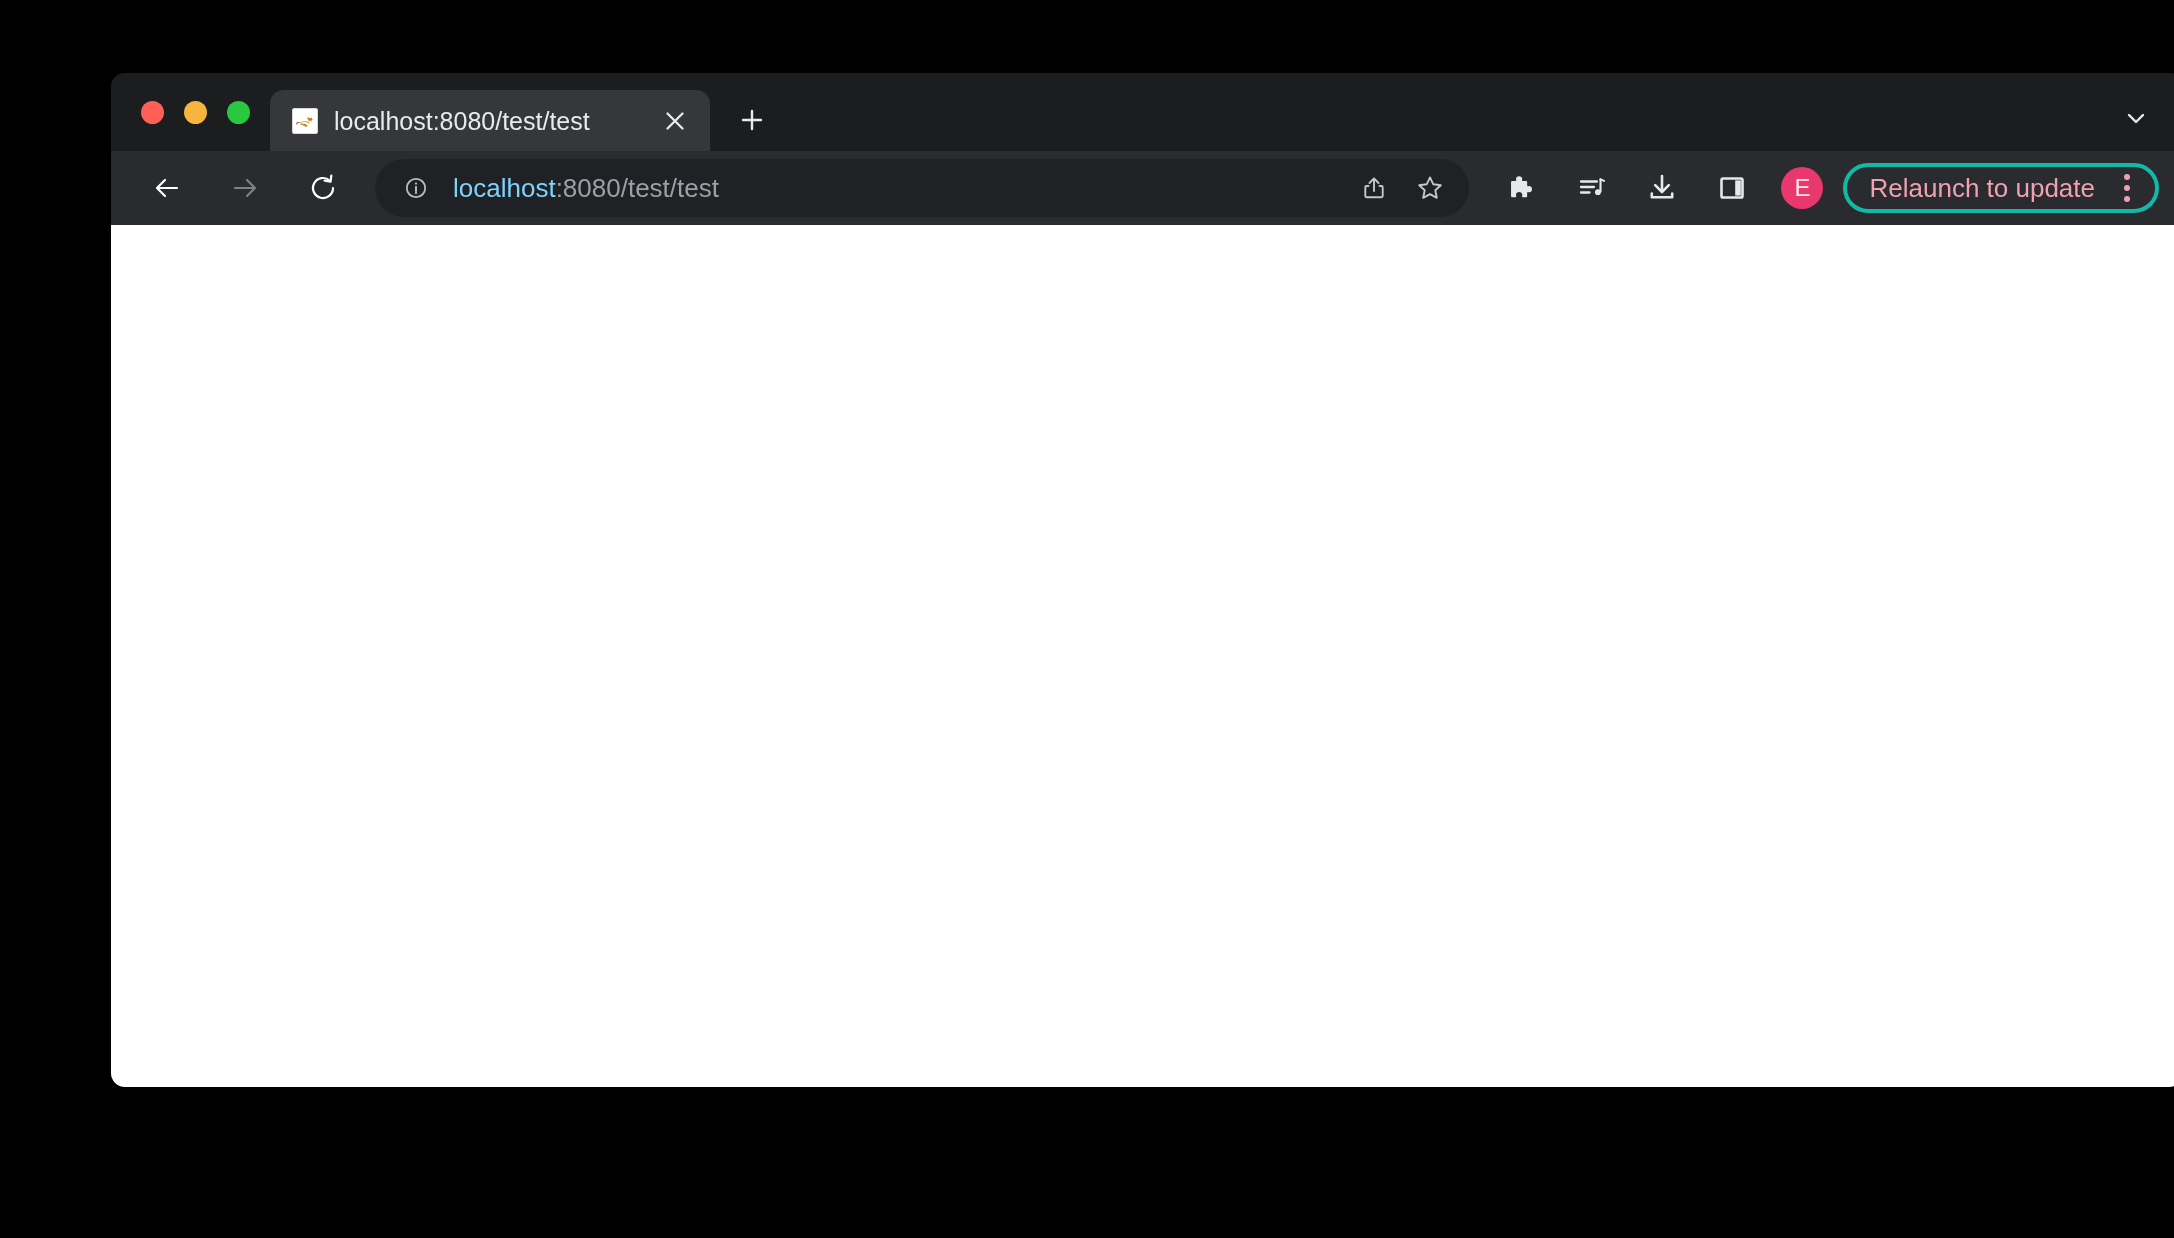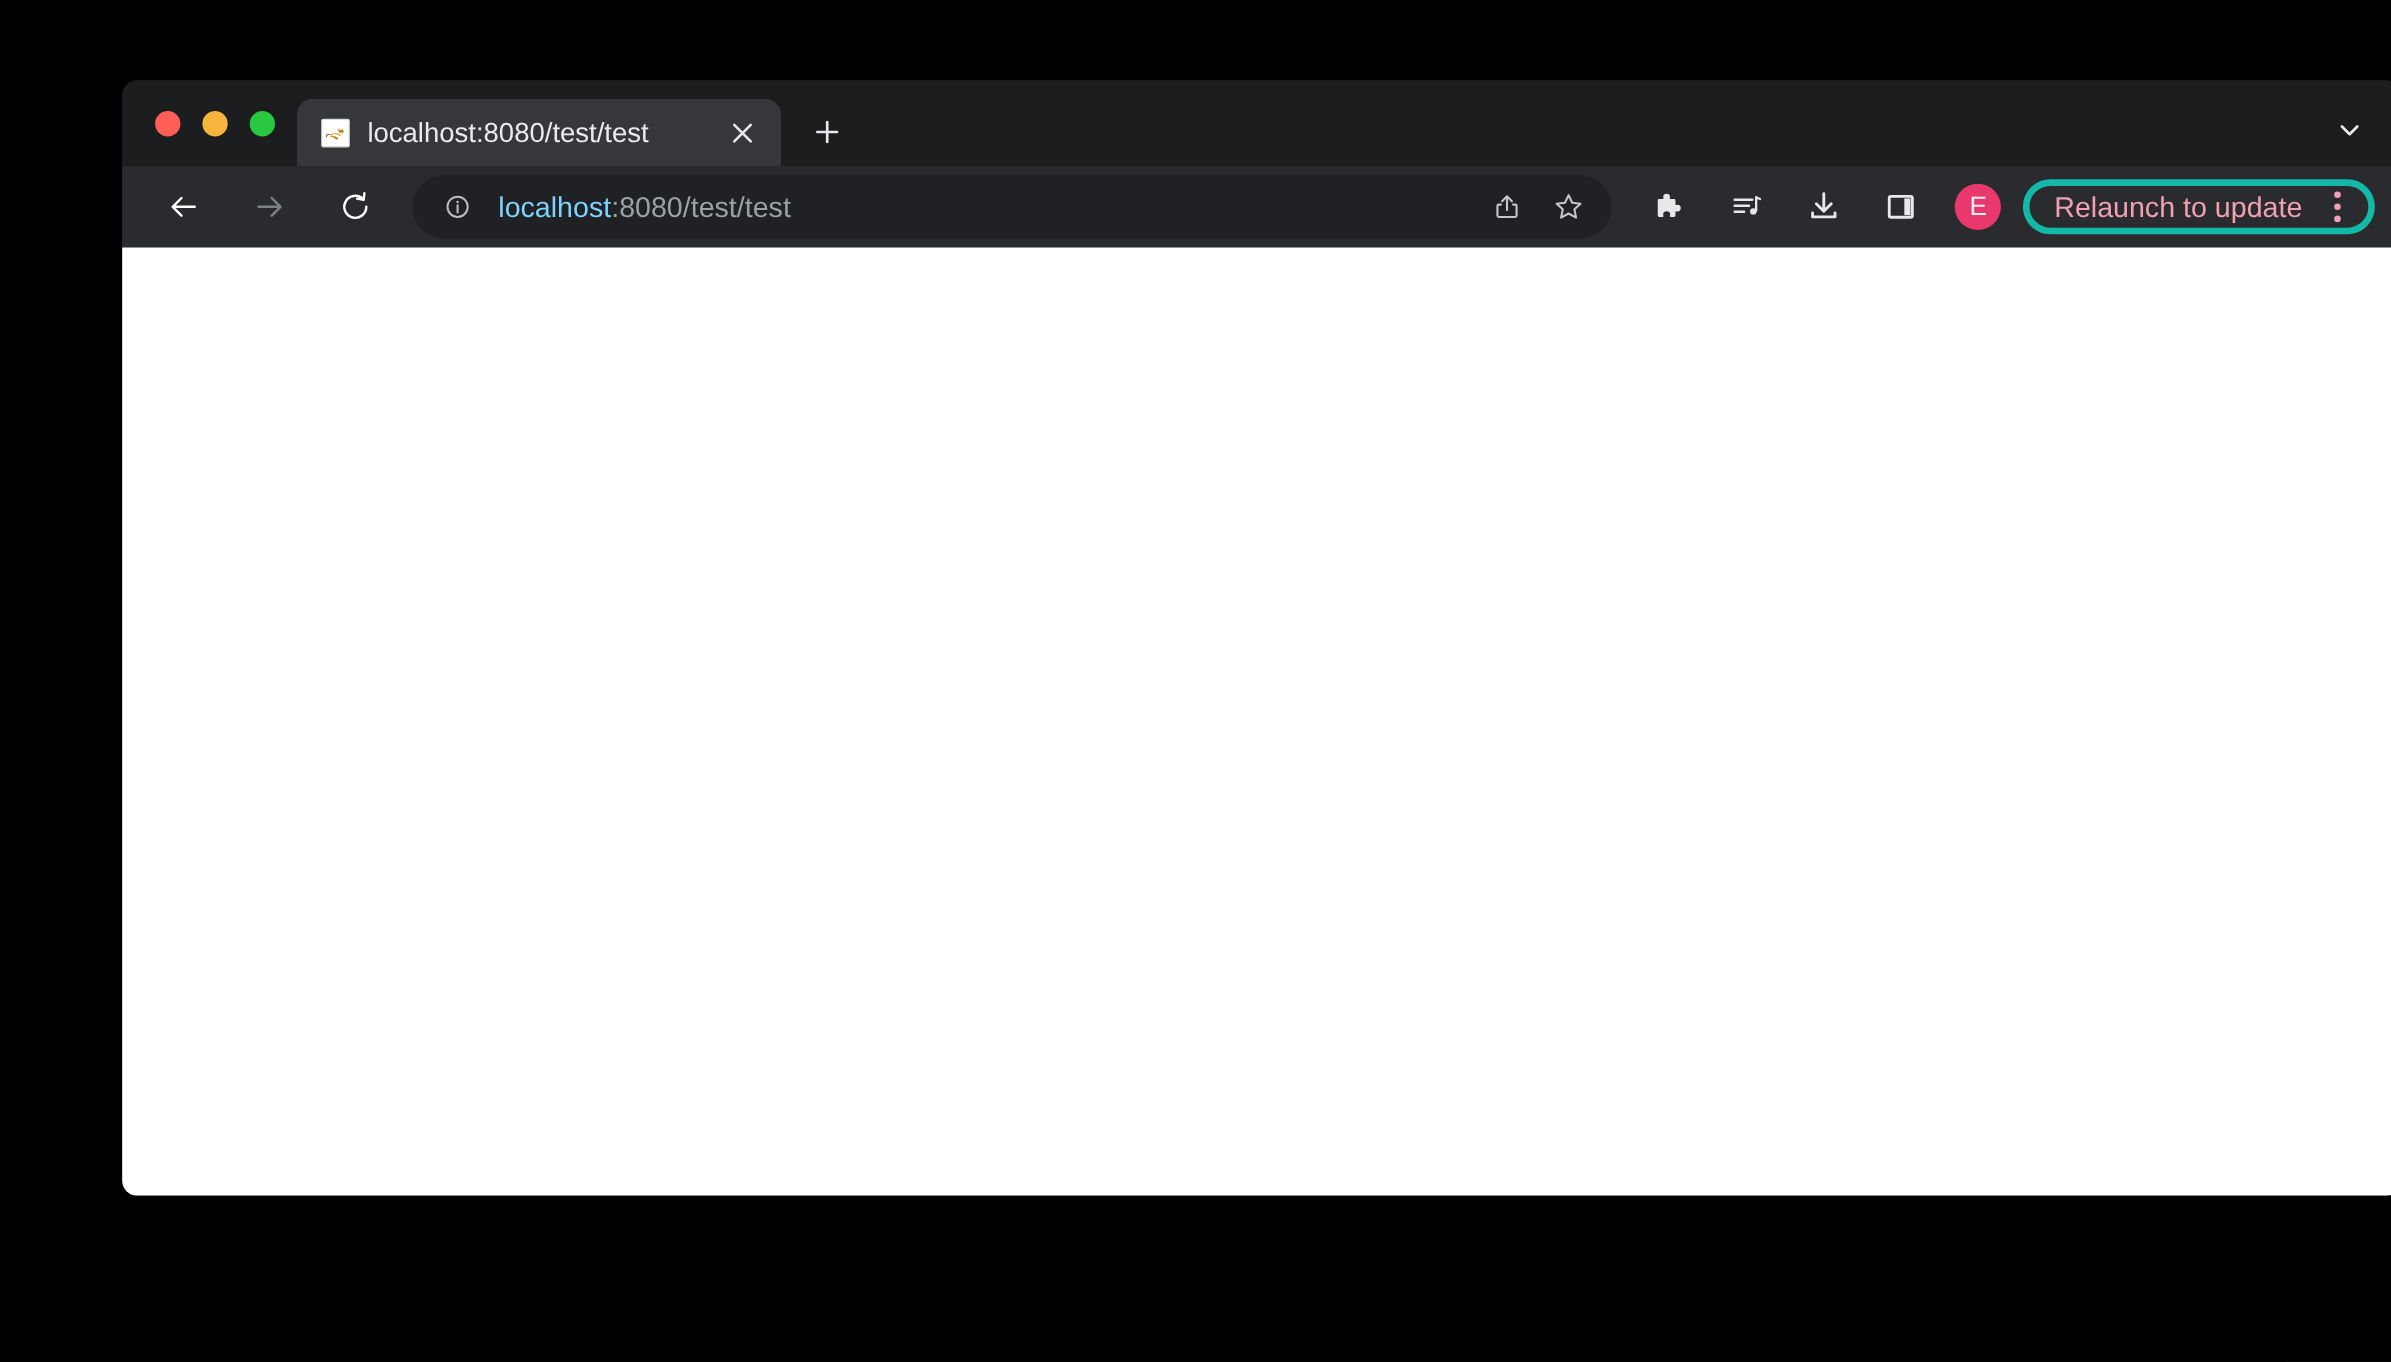--- a/index.html
+++ b/index.html
@@ -197,21 +197,21 @@
     justify-content: center;
     color: #fdeef3;
     font-size: 24px;
     line-height: 24px;
   }
 
   #relaunch-pill {
     height: 50px;
     margin-left: 20px;
     margin-right: 2px;
-    border: 6px solid #14b8a6;
+    border: 4px solid #14b8a6;
     border-radius: 25px;
     display: flex;
     align-items: center;
     padding: 0 8px 0 22px;
     flex: 0 0 auto;
   }
   #relaunch-label {
     font-size: 26px;
     line-height: 28px;
     white-space: nowrap;

